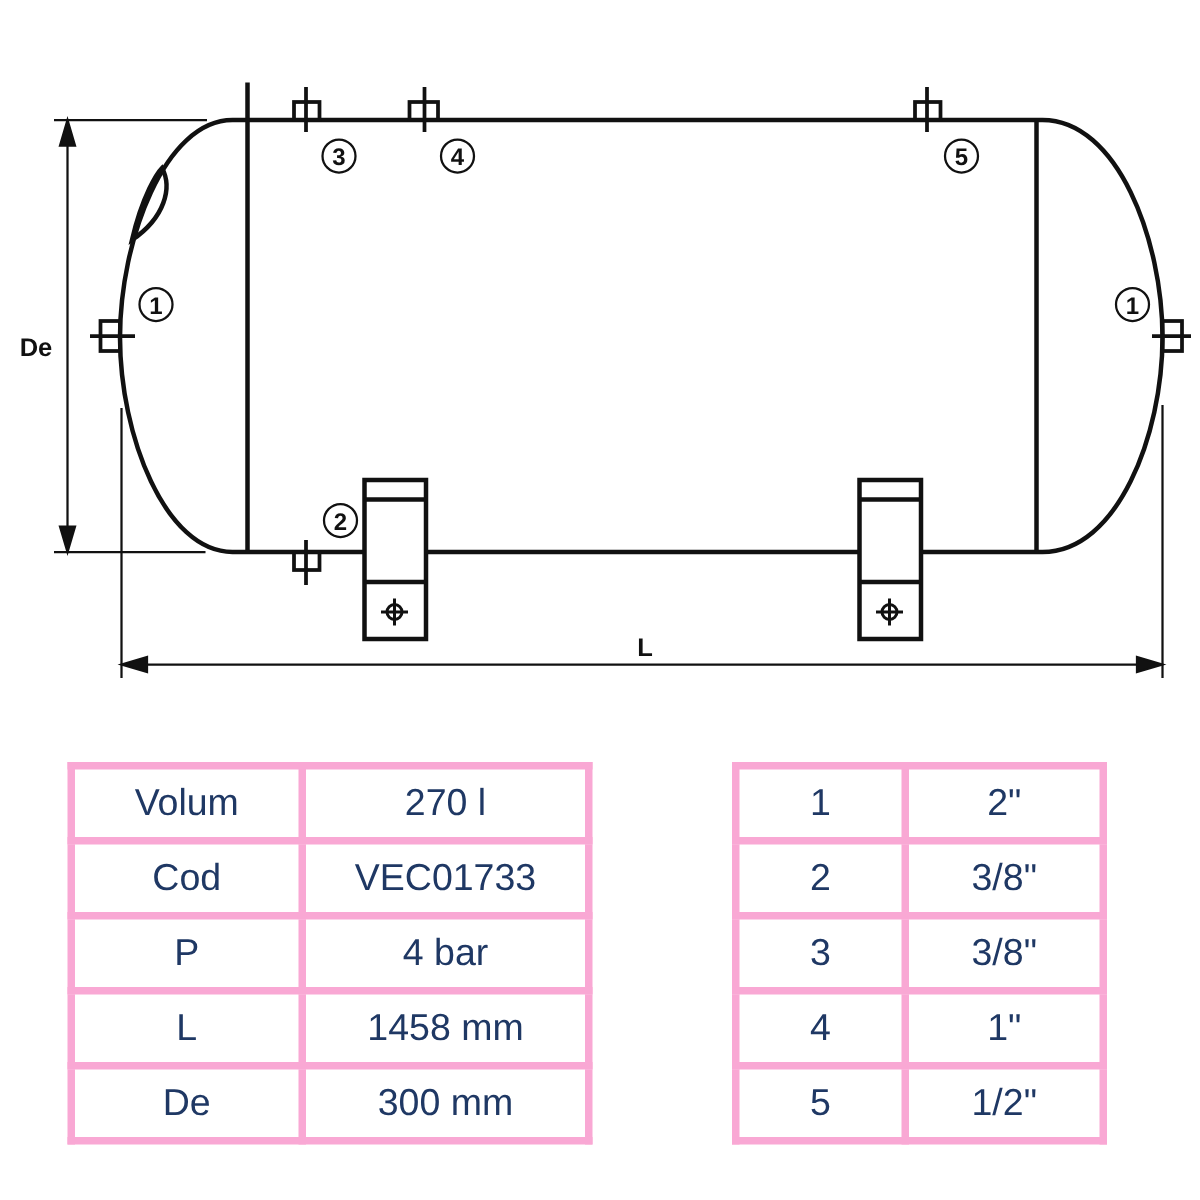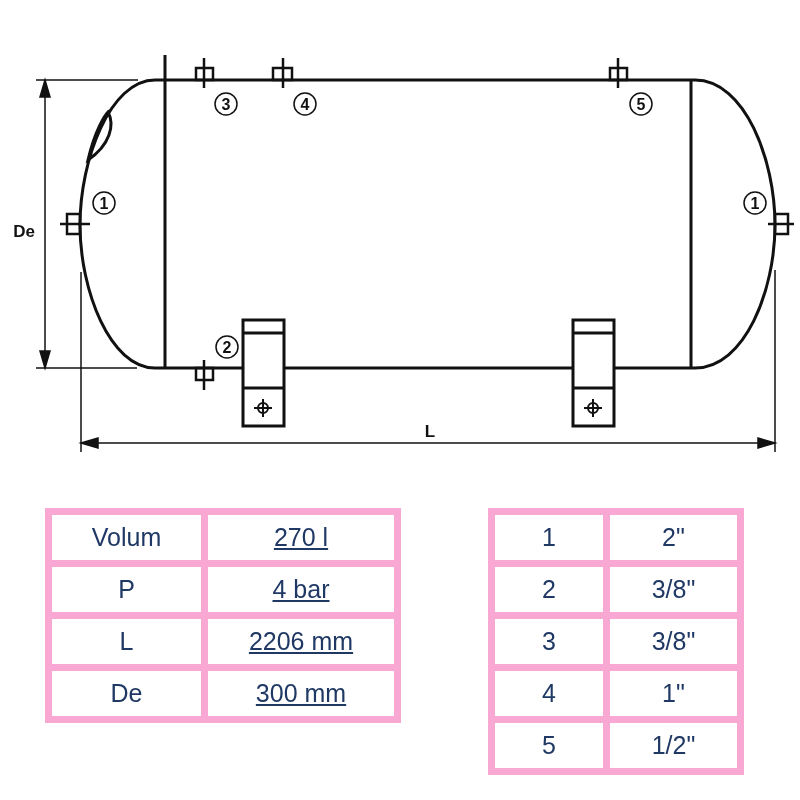--- a/index.html
+++ b/index.html
@@ -1,22 +1,22 @@
 <!DOCTYPE html>
 <html><head>
 <meta charset="utf-8">
 <style>
   html, body { margin: 0; padding: 0; background: #ffffff; }
   body { width: 800px; height: 800px; position: relative; overflow: hidden; font-family: "Liberation Sans", sans-serif; }
   #drawing { position: absolute; left: 0; top: 0; width: 800px; height: 470px; }
   .spec-table { position: absolute; border-collapse: collapse; font-family: "Liberation Sans", sans-serif; color: #1f3864; font-size: 25px; }
-  .spec-table td { border: 7px solid #f9a8d4; text-align: center; padding: 0; height: 45px; }
+  .spec-table td { border: 5px solid #f9a8d4; text-align: center; padding: 0; height: 45px; }
   #params-table { left: 45px; top: 508px; }
   #params-table td.k { width: 149px; }
-  #params-table td.v { width: 186px; text-decoration: underline; }
+  #params-table td.v { width: 186px; }
   #conn-table { left: 488px; top: 508px; }
   #conn-table td.k { width: 108px; }
   #conn-table td.v { width: 127px; }
   .lbl { font-family: "Liberation Sans", sans-serif; font-weight: bold; fill: #111; }
 </style>
 </head>
 <body>
 
 <svg id="drawing" viewBox="0 0 800 470" xmlns="http://www.w3.org/2000/svg">
   <g stroke="#111" fill="none" stroke-width="3">
@@ -111,26 +111,30 @@
   <text class="lbl" x="430" y="437" font-size="17" text-anchor="middle">L</text>
 </svg>
 
 <table id="params-table" class="spec-table">
   <tbody>
     <tr>
       <td class="k">Volum</td>
       <td class="v">270 l</td>
     </tr>
     <tr>
+      <td class="k">Cod</td>
+      <td class="v">VEC01733</td>
+    </tr>
+    <tr>
       <td class="k">P</td>
       <td class="v">4 bar</td>
     </tr>
     <tr>
       <td class="k">L</td>
-      <td class="v">2206 mm</td>
+      <td class="v">1458 mm</td>
     </tr>
     <tr>
       <td class="k">De</td>
       <td class="v">300 mm</td>
     </tr>
   </tbody>
 </table>
 
 <table id="conn-table" class="spec-table">
   <tbody>

